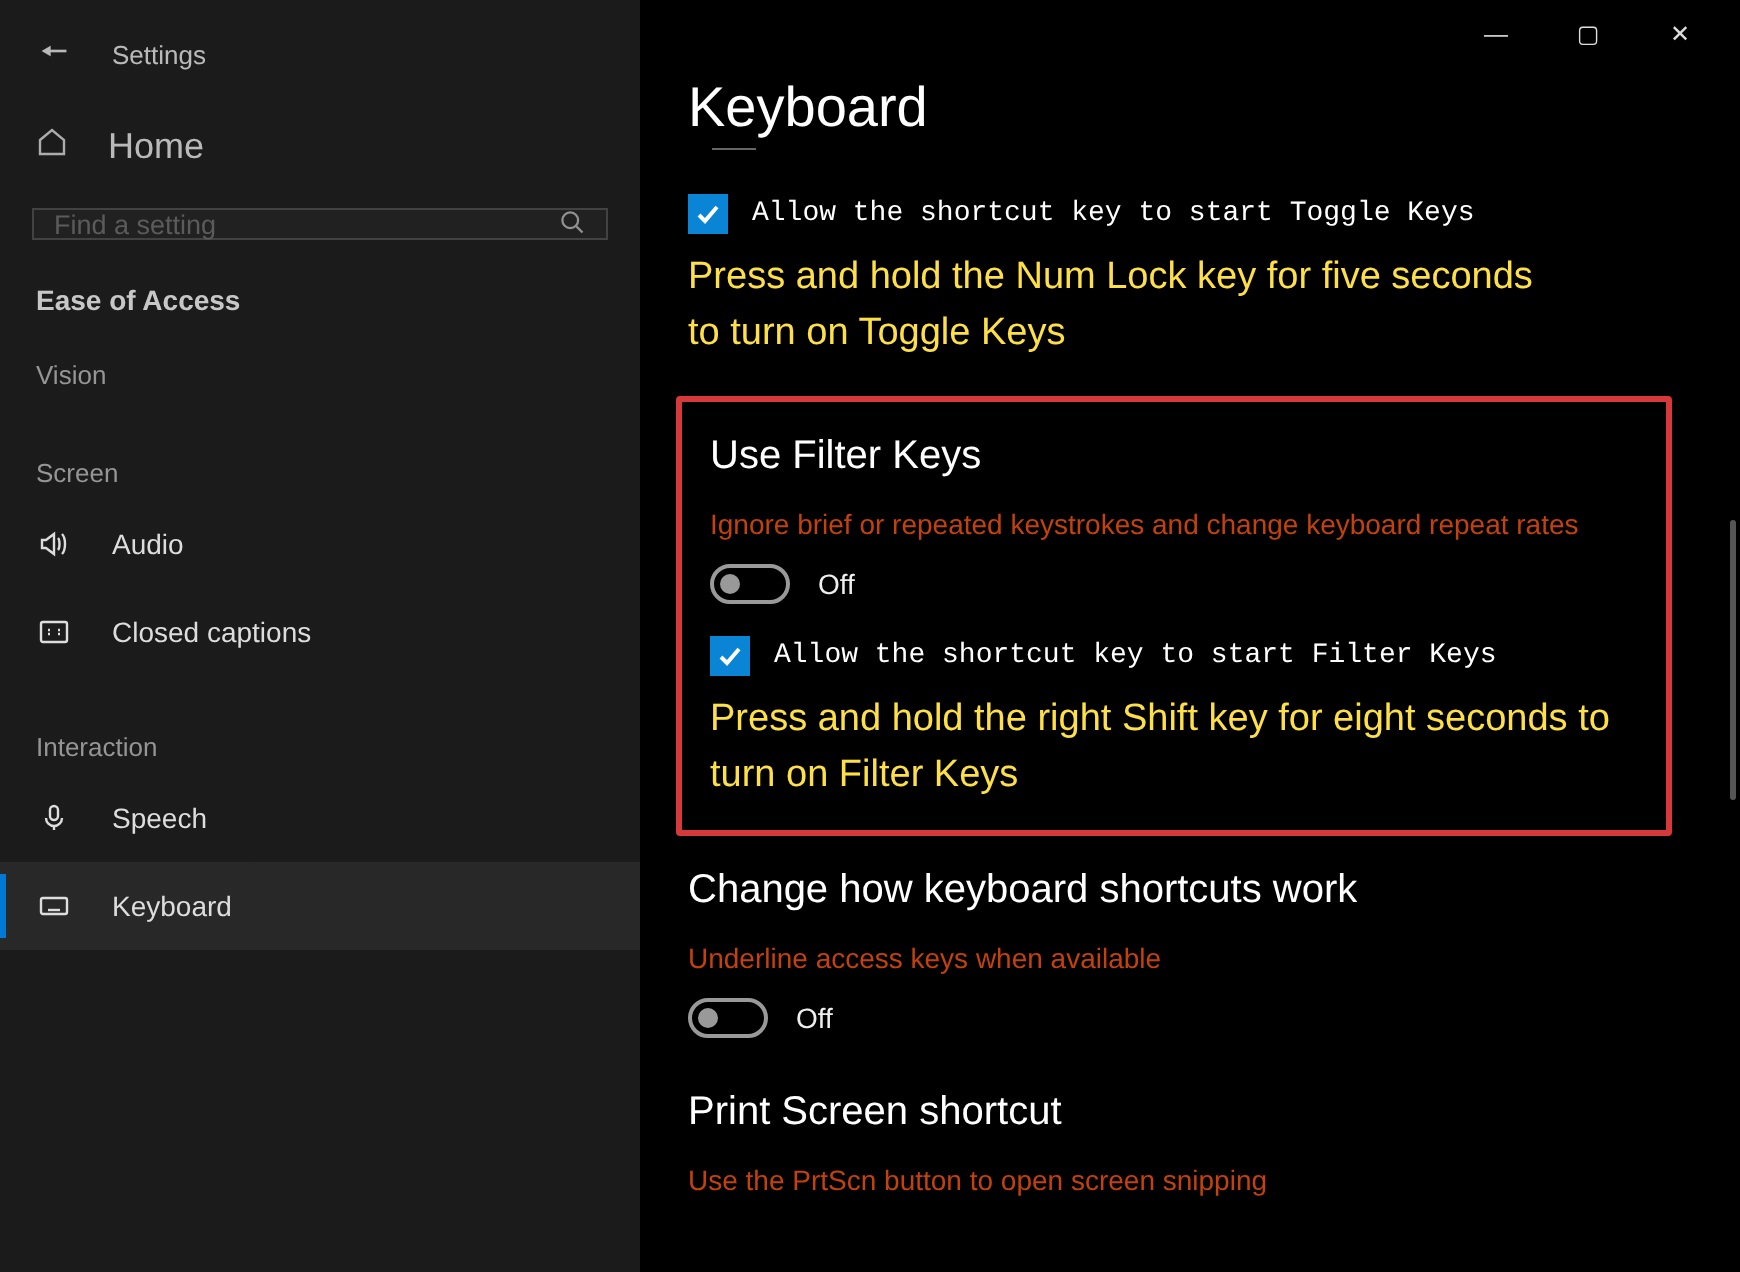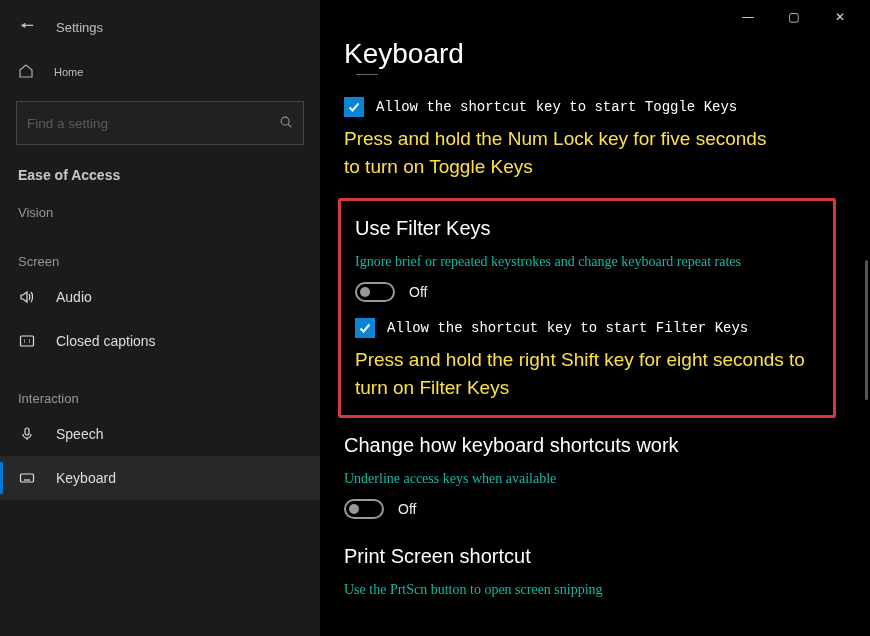--- a/index.html
+++ b/index.html
@@ -32,26 +32,26 @@
       gap: 22px;
       color: #eee;
     }
     .back-arrow { font-size: 16px; }
     .title-text { font-size: 13px; }
     .home-row {
       display: flex; align-items: center;
       gap: 20px;
       padding: 12px 8px 12px 18px;
       color: #eee;
-      font-size: 11px;
+      font-size: 18px;
     }
     .home-icon svg { width: 16px; height: 16px; }
     .searchbox {
       margin: 8px 16px 18px 16px;
-      height: 44px;
+      height: 16px;
       border: 1px solid #555;
       background: #2b2b2b;
       display: flex; align-items: center;
       padding: 0 10px;
       color: #bbb;
       font-size: 13.5px;
     }
     .searchbox input {
       flex: 1; background: transparent; border: none; outline: none;
       color: #ddd; font-size: 13.5px; font-family: inherit;
@@ -150,23 +150,22 @@
       padding: 16px 14px 14px 14px;
       margin: 0 6px 16px -6px;
     }
     .section-heading {
       font-size: 20px;
       font-weight: 400;
       margin-bottom: 14px;
     }
     .section-desc {
       font-size: 14px;
-      color: #14b8a6;
+      color: #c2410c;
       margin-bottom: 12px;
-      font-family: Liberation Serif, serif;
     }
     .toggle-row {
       display: flex; align-items: center; gap: 14px;
       margin-bottom: 16px;
     }
     .toggle {
       width: 40px; height: 20px;
       border: 2px solid #999;
       border-radius: 10px;
       position: relative;

